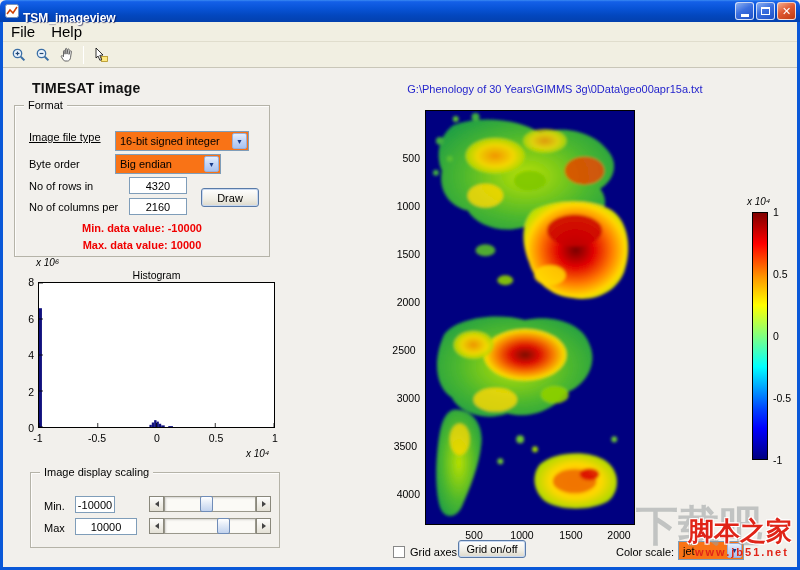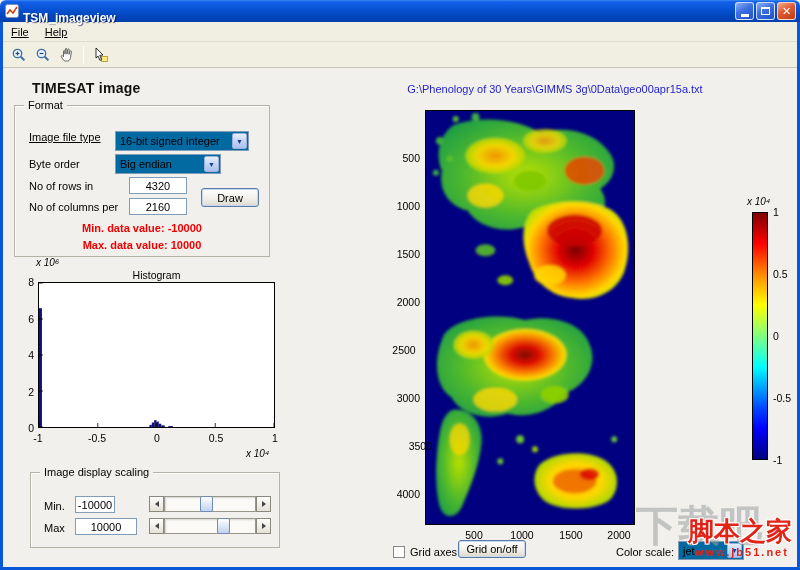--- a/index.html
+++ b/index.html
@@ -22,34 +22,34 @@
     display:flex; align-items:center; justify-content:center; cursor:default; }
   .wbtn.blue { background:linear-gradient(150deg,#8db0f0 0%,#3b6fe0 45%,#1e50c6 100%); }
   .wbtn.red  { background:linear-gradient(150deg,#f2ab8e 0%,#e05a32 45%,#bf3a10 100%); }
   .glyph-min { width:8px; height:3px; background:#fff; margin-top:9px; }
   .glyph-max { width:9px; height:8px; border:1px solid #fff; border-top:2px solid #fff; }
   .glyph-close { color:#fff; font-size:11px; font-weight:bold; line-height:1; }
 
   
   #menubar { position:absolute; left:3px; top:22px; width:794px; height:20px; background:#f1efe2;
     display:flex; align-items:center; z-index:30; border-bottom:1px solid #e0ddcd; }
-  .menu-item { font-size:11px; color:#000; padding:14px 8px;text-decoration:underline; }
+  .menu-item { font-size:15px; color:#000; padding:14px 8px; }
   #toolbar { position:absolute; left:3px; top:42px; width:794px; height:26px; background:#f1efe2;
     display:flex; align-items:center; padding-left:5px; gap:3px; border-bottom:1px solid #c9c6b8; z-index:30; }
   .tbtn { width:21px; height:21px; display:flex; align-items:center; justify-content:center; border:1px solid transparent; }
   .tbtn svg { width:16px; height:16px; }
   .tsep { width:1px; height:18px; background:#b8b5a6; border-right:1px solid #fff; margin:0 3px; }
 
   
   .lbl { position:absolute; font-size:11px; color:#000; white-space:nowrap; }
   .panel { position:absolute; border:1px solid #b5b3a8; box-shadow:1px 1px 0 rgba(255,255,255,.8) inset; }
   .panel-legend { position:absolute; top:-7px; left:9px; background:#f2f0ec; padding:0 4px; font-size:11px; }
   .edit { position:absolute; border:1px solid #7f9db9; background:#fff; font-size:11px; text-align:center;
     font-family:"Liberation Sans",sans-serif; height:17px; }
-  .dropdown { position:absolute; background:#0369a1; border:1px solid #7f9db9; font-size:11px; }
+  .dropdown { position:absolute; background:#f97316; border:1px solid #7f9db9; font-size:11px; }
   .dd-text { position:absolute; left:4px; top:3px; white-space:nowrap; }
   .dd-arrow { position:absolute; right:1px; top:1px; bottom:1px; width:15px;
     background:linear-gradient(to bottom,#e6eefc,#c3d5f6 50%,#a9c2f0); border:1px solid #9ab0d8; border-radius:2px;
     display:flex; align-items:center; justify-content:center; font-size:7px; color:#1a3c8c; }
   .xpbtn { position:absolute; border:1px solid #5a7ba8; border-radius:3px; font-size:11px;
     font-family:"Liberation Sans",sans-serif; background:linear-gradient(to bottom,#ffffff,#f0eee6 60%,#dcd8ca);
     box-shadow:0 0 0 1px #c8d8f0 inset; }
   .tick { position:absolute; font-size:10.5px; color:#000; white-space:nowrap; }
   .exp { position:absolute; font-size:10px; color:#000; white-space:nowrap;font-style:italic; }
 
@@ -306,21 +306,21 @@
       </g>
     </svg>
   </div>
 
   <span class="tick" style="left:388px;top:152px;width:32px;text-align:right;">500</span>
   <span class="tick" style="left:388px;top:200px;width:32px;text-align:right;">1000</span>
   <span class="tick" style="left:388px;top:248px;width:32px;text-align:right;">1500</span>
   <span class="tick" style="left:388px;top:296px;width:32px;text-align:right;">2000</span>
   <span class="tick" style="left:388px;top:344px;width:32px;text-align:center;">2500</span>
   <span class="tick" style="left:388px;top:392px;width:32px;text-align:right;">3000</span>
-  <span class="tick" style="left:400px;top:440px;width:32px;text-align:right;">3500</span>
+  <span class="tick" style="left:385px;top:440px;width:32px;text-align:right;">3500</span>
   <span class="tick" style="left:388px;top:488px;width:32px;text-align:right;">4000</span>
   <span class="tick" style="left:452px;top:529px;width:44px;text-align:center;">500</span>
   <span class="tick" style="left:500px;top:529px;width:44px;text-align:center;">1000</span>
   <span class="tick" style="left:549px;top:529px;width:44px;text-align:center;">1500</span>
   <span class="tick" style="left:597px;top:529px;width:44px;text-align:center;">2000</span>
 
   <span class="exp" style="left:747px;top:196px;">x 10⁴</span>
   <div id="colorbar"></div>
   <span class="tick" style="left:773px;top:206px;width:26px;">1</span>
   <span class="tick" style="left:773px;top:268px;width:26px;">0.5</span>

